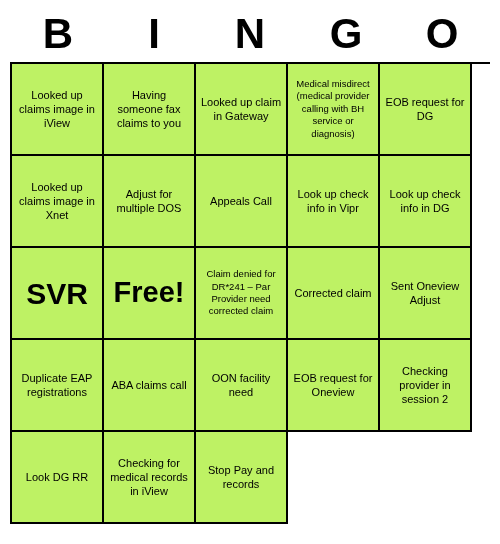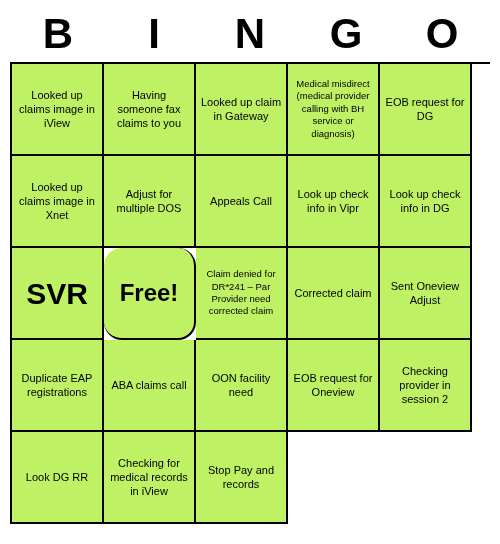--- a/index.html
+++ b/index.html
@@ -43,23 +43,22 @@
       align-items: center;
       justify-content: center;
       text-align: center;
       font-size: 11px;
       line-height: 1.3;
       padding: 4px;
       background: #bef264;
       color: #000;
     }
     .bingo-cell.free {
-      font-size: 24px;
+      font-size: 29px;
       font-weight: bold;
-      border-radius: 18px;
     }
     .bingo-cell.svr {
       font-size: 30px;
       font-weight: bold;
     }
     .bingo-cell.small-text {
       font-size: 9.5px;
     }
   </style>
 </head>

